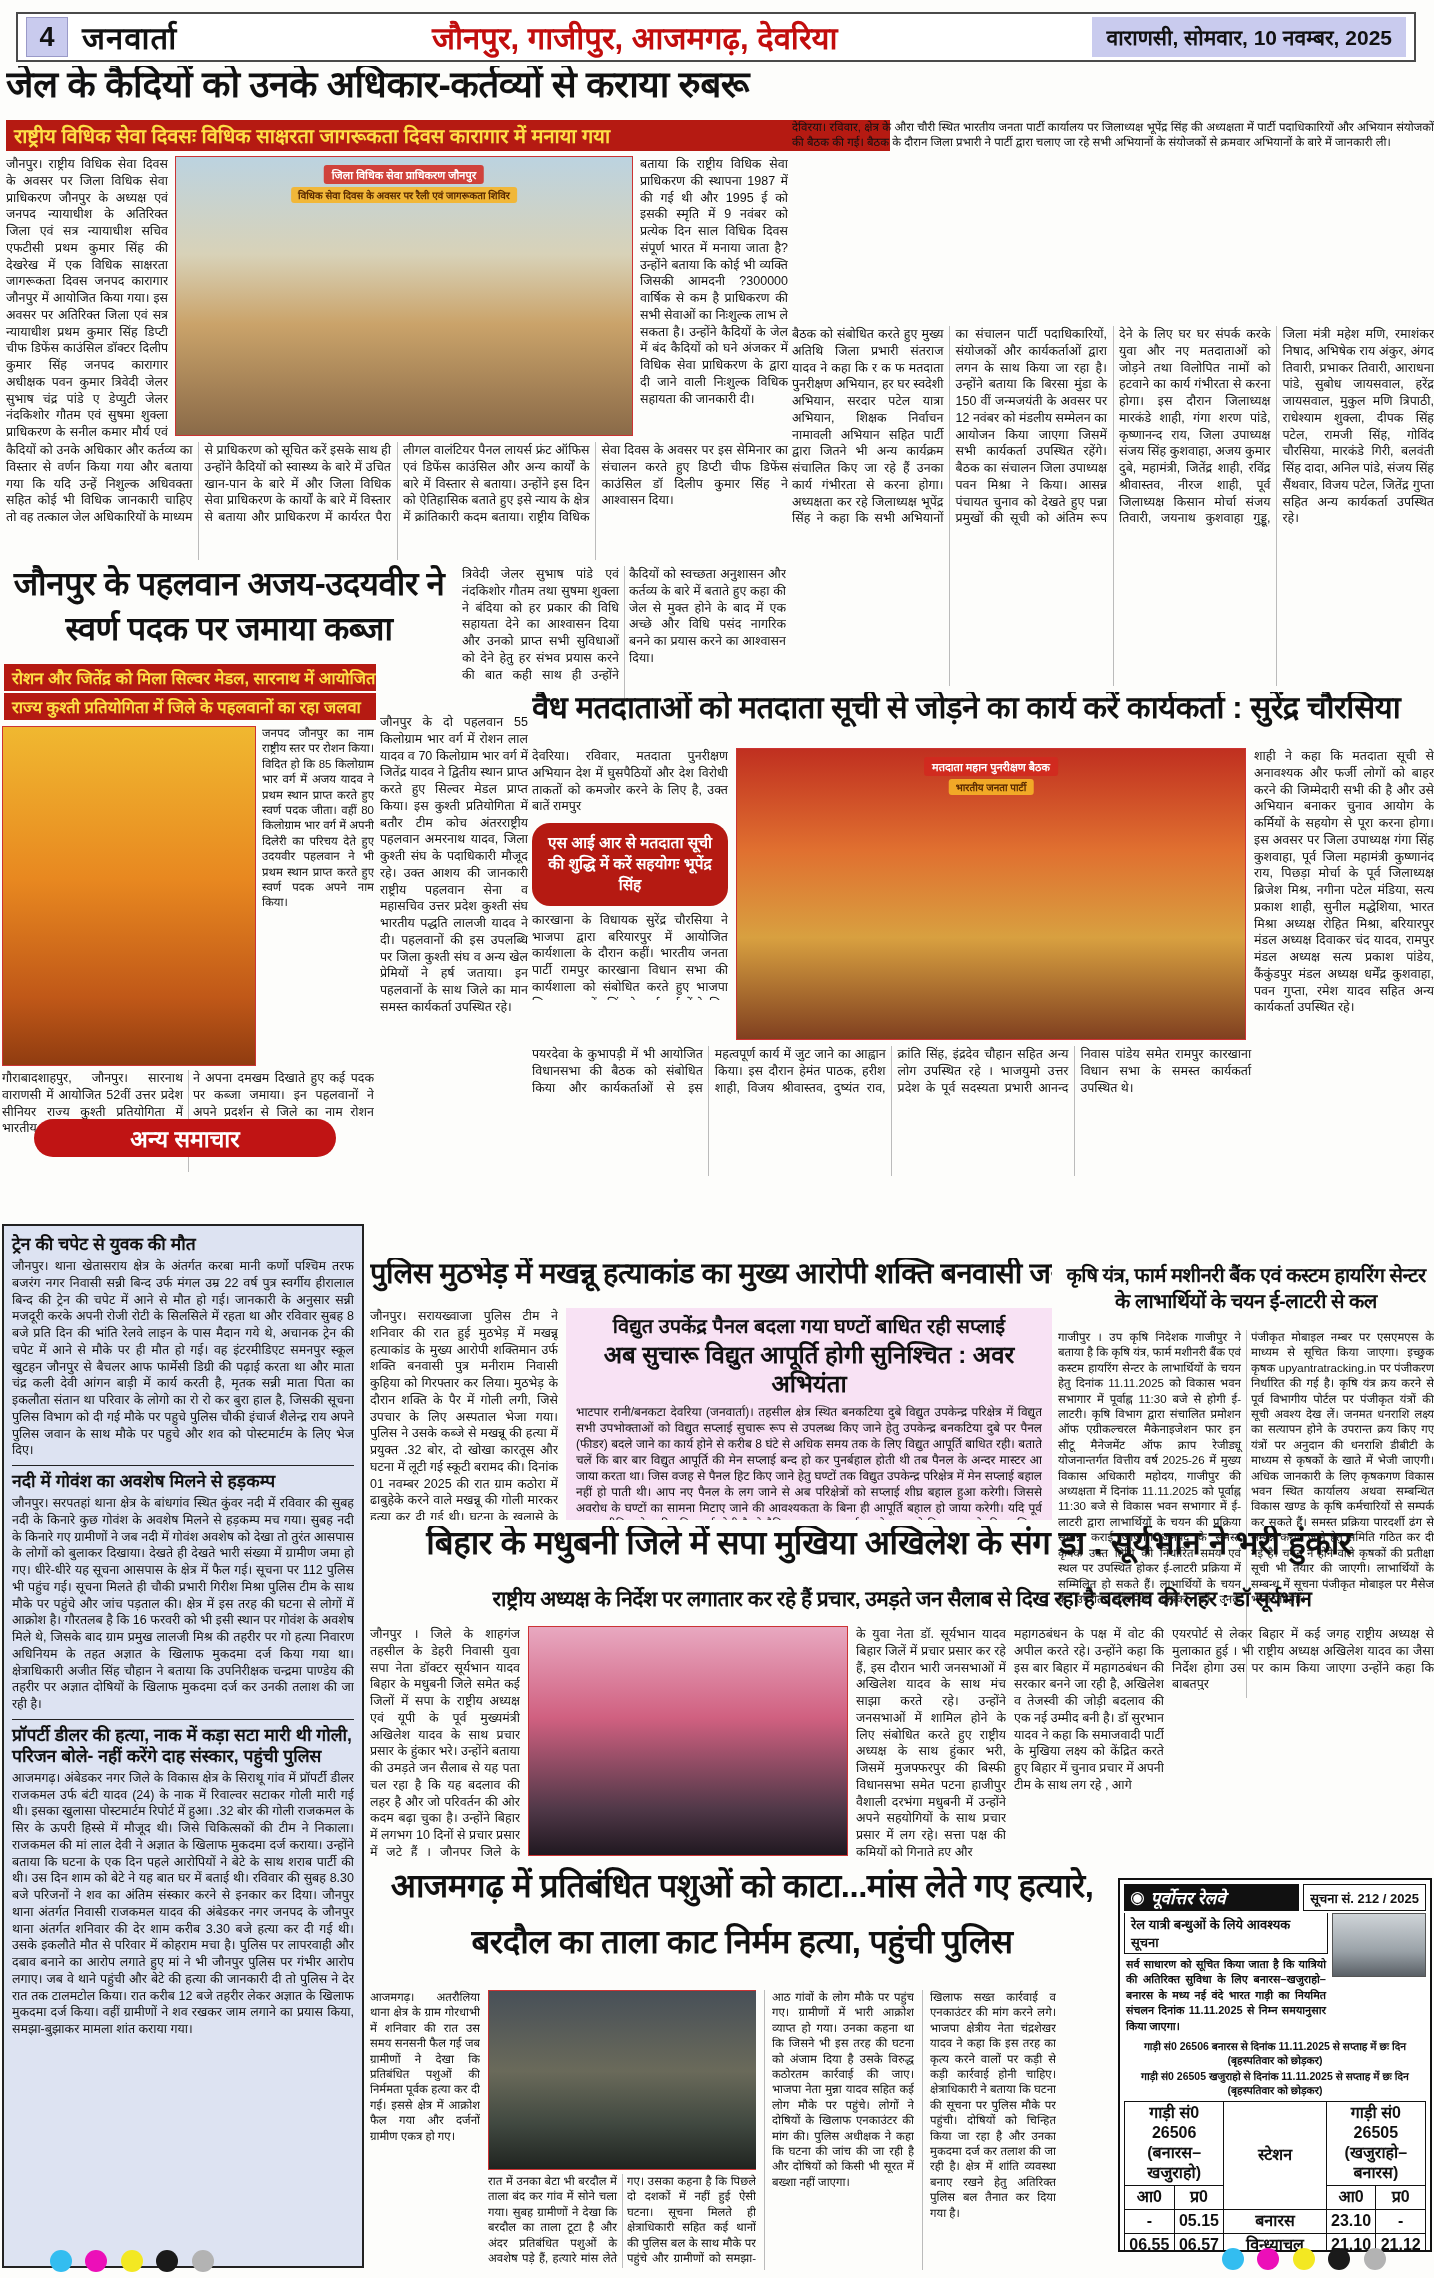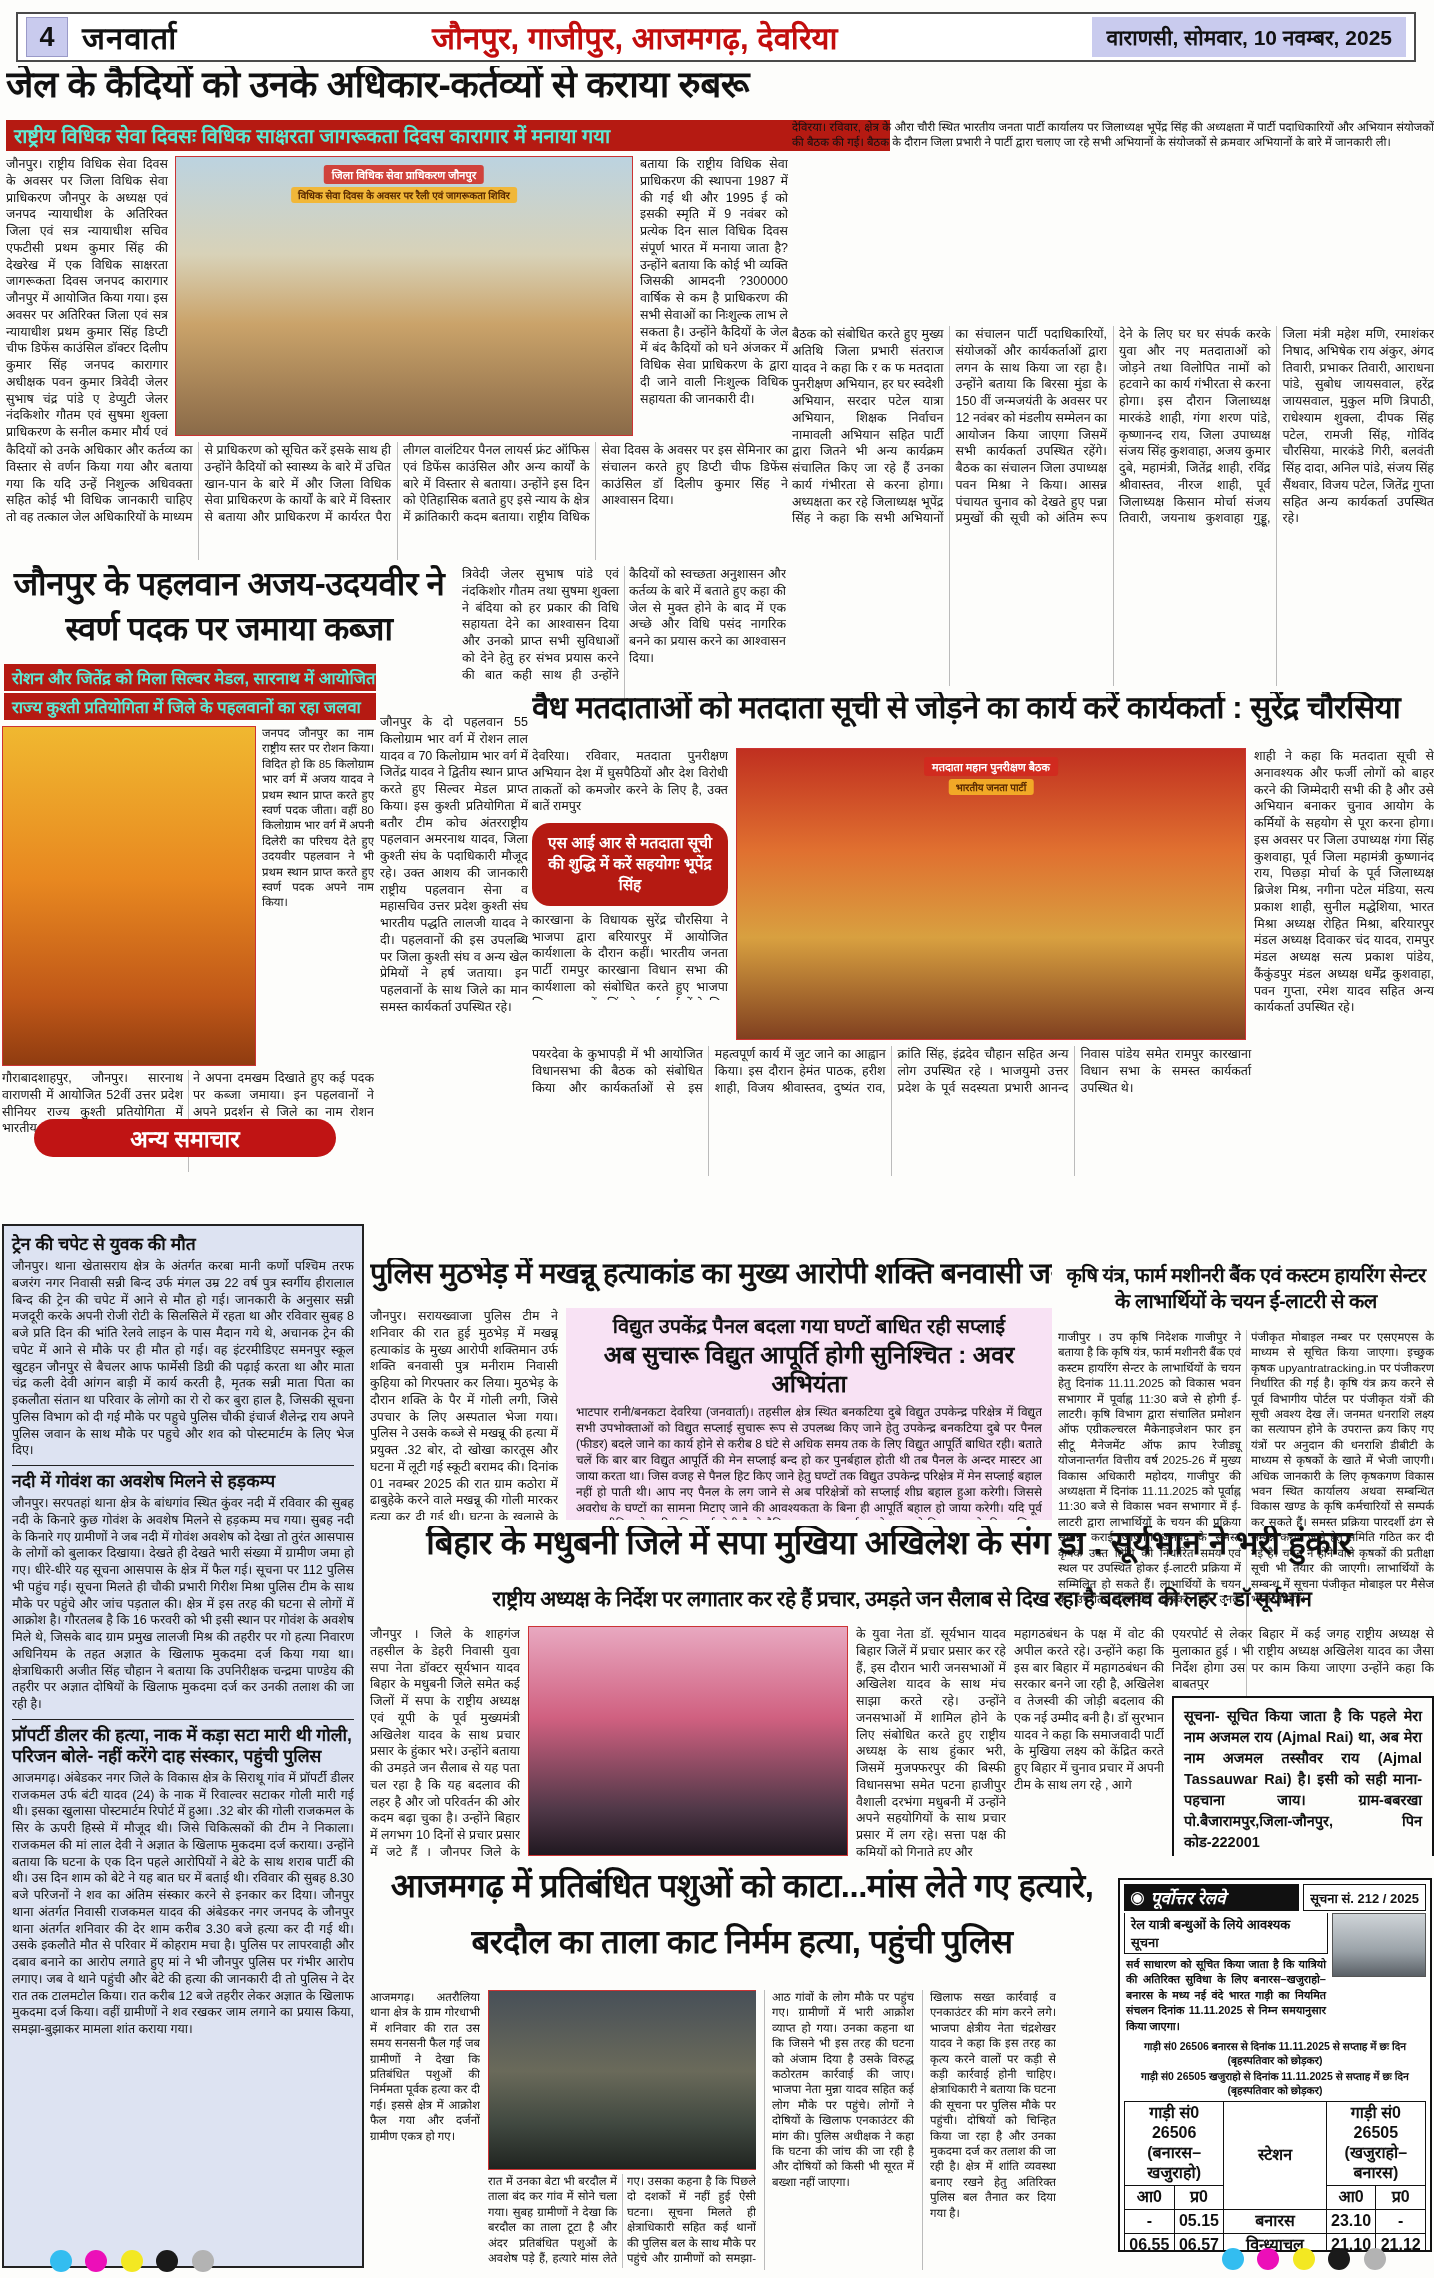--- a/index.html
+++ b/index.html
@@ -9,21 +9,21 @@
   
   .mast{border:2px solid #4a4a4a;display:flex;align-items:center;padding:0 8px;gap:14px;background:#fff;}
   .pagenum{width:40px;height:38px;background:#c9cbee;border:1px solid #9a9ac8;display:flex;align-items:center;justify-content:center;
            font-size:27px;font-weight:bold;}
   .papername{font-size:31px;font-weight:bold;letter-spacing:1px;}
   .region{flex:1;text-align:center;font-size:31px;font-weight:bold;color:#c20d0d;}
   .datebox{background:#c9cbee;padding:6px 14px;font-size:21px;font-weight:bold;white-space:nowrap;}
   
   .h-big{font-weight:bold;white-space:nowrap;overflow:hidden;line-height:1.05;letter-spacing:-0.5px;}
   .h-wrap{font-weight:bold;text-align:center;line-height:1.25;overflow:hidden;letter-spacing:-0.5px;}
-  .redbar{background:#b51a12;color:#5eead4;font-weight:bold;display:flex;align-items:center;padding:2px 8px;
+  .redbar{background:#b51a12;color:#fde047;font-weight:bold;display:flex;align-items:center;padding:2px 8px;
           white-space:nowrap;overflow:hidden;}
   
   .bt{font-size:12.5px;line-height:1.34;text-align:justify;overflow:hidden;word-break:break-word;}
   .cols2{column-count:2;column-gap:10px;column-rule:1px solid #bbb;}
   .cols4{column-count:4;column-gap:12px;column-rule:1px solid #bbb;}
   .cols5{column-count:5;column-gap:12px;column-rule:1px solid #bbb;}
   
   .photo{position:relative;overflow:hidden;border:1px solid #c33;display:flex;align-items:flex-end;justify-content:center;}
   .photo .pb{position:absolute;top:8px;left:50%;transform:translateX(-50%);background:rgba(210,40,30,.85);color:#fff;
              font-size:11px;font-weight:bold;padding:2px 8px;border-radius:3px;white-space:nowrap;max-width:94%;overflow:hidden;}
@@ -141,23 +141,20 @@
 
   <div class="abs h-big" style="left:357px;top:1526px;width:1064px;height:54px;font-size:33px;text-align:center;">बिहार के मधुबनी जिले में सपा मुखिया अखिलेश के संग डा . सूर्यभान ने भरी हुंकार</div>
   <div class="abs h-wrap" style="left:370px;top:1586px;width:1064px;height:32px;font-size:21px;white-space:nowrap;">राष्ट्रीय अध्यक्ष के निर्देश पर लगातार कर रहे हैं प्रचार, उमड़ते जन सैलाब से दिख रहा है बदलाव की लहर : डॉ सूर्यभान</div>
   <div class="abs" style="left:370px;top:1626px;width:1064px;height:230px;display:flex;gap:8px;">
     <div class="bt" style="width:150px;">जौनपुर । जिले के शाहगंज तहसील के डेहरी निवासी युवा सपा नेता डॉक्टर सूर्यभान यादव बिहार के मधुबनी जिले समेत कई जिलों में सपा के राष्ट्रीय अध्यक्ष एवं यूपी के पूर्व मुख्यमंत्री अखिलेश यादव के साथ प्रचार प्रसार के हुंकार भरे। उन्होंने बताया की उमड़ते जन सैलाब से यह पता चल रहा है कि यह बदलाव की लहर है और जो परिवर्तन की ओर कदम बढ़ा चुका है। उन्होंने बिहार में लगभग 10 दिनों से प्रचार प्रसार में जुटे हैं । जौनपुर जिले के समाजवादी पार्टी</div>
     <div class="photo ph-sp" style="width:318px;height:228px;"></div>
     <div class="bt" style="width:150px;">के युवा नेता डॉ. सूर्यभान यादव बिहार जिलें में प्रचार प्रसार कर रहे हैं, इस दौरान भारी जनसभाओं में अखिलेश यादव के साथ मंच साझा करते रहे। उन्होंने जनसभाओं में शामिल होने के लिए संबोधित करते हुए राष्ट्रीय अध्यक्ष के साथ हुंकार भरी, जिसमें मुजफ्फरपुर की बिस्फी विधानसभा समेत पटना हाजीपुर वैशाली दरभंगा मधुबनी में उन्होंने अपने सहयोगियों के साथ प्रचार प्रसार में लग रहे। सत्ता पक्ष की कमियों को गिनाते हुए और</div>
     <div class="bt" style="width:150px;">महागठबंधन के पक्ष में वोट की अपील करते रहे। उन्होंने कहा कि इस बार बिहार में महागठबंधन की सरकार बनने जा रही है, अखिलेश व तेजस्वी की जोड़ी बदलाव की एक नई उम्मीद बनी है। डॉ सुरभान यादव ने कहा कि समाजवादी पार्टी के मुखिया लक्ष्य को केंद्रित करते हुए बिहार में चुनाव प्रचार में अपनी टीम के साथ लग रहे , आगे</div>
     <div style="flex:1;overflow:hidden;">
       <div class="bt" style="height:64px;">एयरपोर्ट से लेकर बिहार में कई जगह राष्ट्रीय अध्यक्ष से मुलाकात हुई । भी राष्ट्रीय अध्यक्ष अखिलेश यादव का जैसा निर्देश होगा उस पर काम किया जाएगा उन्होंने कहा कि बाबतपुर</div>
-      <div class="noticebox" style="height:158px;margin-top:6px;">
-        <span style="font-weight:bold;">सूचना-</span><span> सूचित किया जाता है कि पहले मेरा नाम अजमल राय (Ajmal Rai) था, अब मेरा नाम अजमल तस्सौवर राय (Ajmal Tassauwar Rai) है। इसी को सही माना-पहचाना जाय। ग्राम-बबरखा पो.बैजारामपुर,जिला-जौनपुर, पिन कोड-222001</span>
-      </div>
     </div>
   </div>
 
   <div class="abs h-wrap" style="left:370px;top:1858px;width:744px;height:124px;font-size:33px;line-height:1.7;">आजमगढ़ में प्रतिबंधित पशुओं को काटा...मांस लेते गए हत्यारे, बरदौल का ताला काट निर्मम हत्या, पहुंची पुलिस</div>
   <div class="abs" style="left:370px;top:1990px;width:686px;height:280px;display:flex;gap:8px;">
     <div class="bt small" style="width:110px;">आजमगढ़। अतरौलिया थाना क्षेत्र के ग्राम गोरधाभी में शनिवार की रात उस समय सनसनी फैल गई जब ग्रामीणों ने देखा कि प्रतिबंधित पशुओं की निर्ममता पूर्वक हत्या कर दी गई। इससे क्षेत्र में आक्रोश फैल गया और दर्जनों ग्रामीण एकत्र हो गए।</div>
     <div style="width:268px;overflow:hidden;">
       <div class="photo ph-crowd" style="width:268px;height:178px;"></div>
       <div class="bt small cols2" style="margin-top:4px;height:94px;">रात में उनका बेटा भी बरदौल में ताला बंद कर गांव में सोने चला गया। सुबह ग्रामीणों ने देखा कि बरदौल का ताला टूटा है और अंदर प्रतिबंधित पशुओं के अवशेष पड़े हैं, हत्यारे मांस लेते गए। उसका कहना है कि पिछले दो दशकों में नहीं हुई ऐसी घटना। सूचना मिलते ही क्षेत्राधिकारी सहित कई थानों की पुलिस बल के साथ मौके पर पहुंचे और ग्रामीणों को समझा-बुझाकर शांत कराया। पुलिस ने घटनास्थल की बारीकी से जांच की और साक्ष्य एकत्र किए।</div>
     </div>

